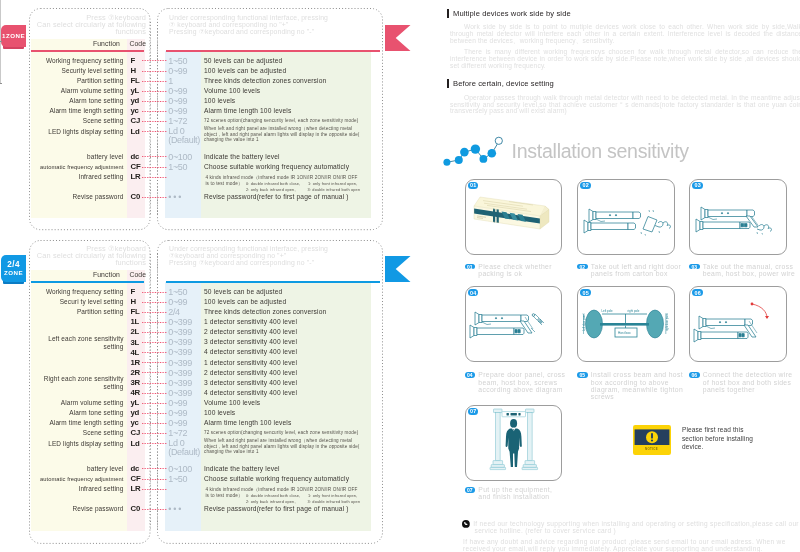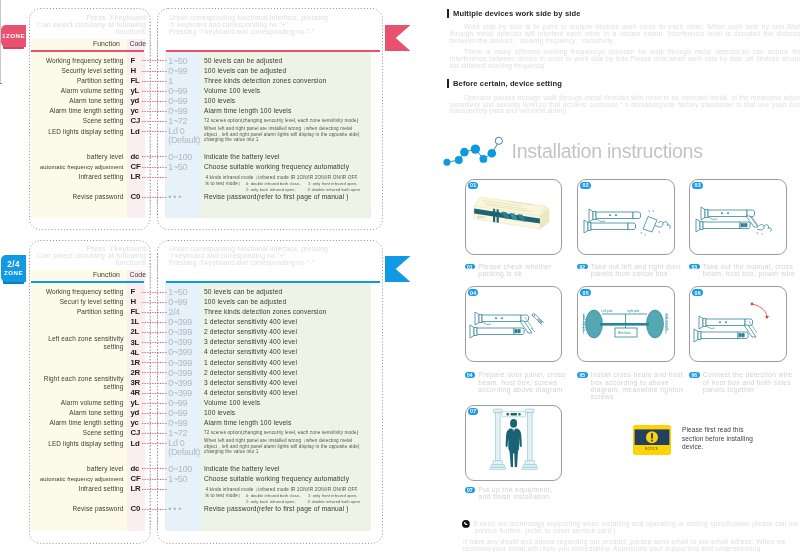--- a/index.html
+++ b/index.html
@@ -31,21 +31,21 @@
   .vdot{position:absolute;width:1px;
      background-image:linear-gradient(to bottom,#8d8d8d 1px,transparent 1px);
      background-size:1px 3.3px;}
   .hdr{position:absolute;color:#dedede;font-size:7.4px;line-height:7.2px;text-align:right;letter-spacing:0.12px;}
   .hdr.r{text-align:left;font-size:6.85px;}
   .colhdr{position:absolute;color:#3d3935;font-size:6.85px;letter-spacing:0.1px;}
 
   .flag{position:absolute;}
 
   
-  .sechd{position:absolute;font-size:7.6px;font-weight:bold;color:#231f20;letter-spacing:.1px;}
+  .sechd{position:absolute;font-size:7.6px;font-weight:normal;color:#231f20;letter-spacing:.1px;}
   .secbar{position:absolute;width:2px;background:#231f20;}
   .para{position:absolute;color:#e0e0e0;font-size:6.6px;line-height:6.9px;text-align:justify;letter-spacing:0.15px;}
   .instr-title{position:absolute;color:#c4c4c4;font-size:19.6px;letter-spacing:-0.28px;font-weight:300;}
   .ibox{position:absolute;border:1.6px solid #9d9d9d;border-radius:9px;background:#fff;box-sizing:border-box;}
   .inum{position:absolute;background:#1b9ae8;color:#fff;border-radius:7px;font-size:5.4px;font-weight:bold;
         display:flex;align-items:center;justify-content:center;letter-spacing:.2px;}
   .icap{position:absolute;color:#d2d2d2;font-size:6.8px;line-height:7.1px;letter-spacing:0.35px;}
   .icapnum{position:absolute;background:#1b9ae8;color:#fff;border-radius:6px;font-size:5px;font-weight:bold;
         display:flex;align-items:center;justify-content:center;}
   .notice-txt{position:absolute;color:#3b3b3b;font-size:6.5px;line-height:8.6px;letter-spacing:0.12px;}
@@ -307,21 +307,21 @@
 <svg class="zigzag" width="62" height="32" viewBox="0 0 62 32" style="position:absolute;left:443px;top:135px;">
  <polyline points="3.9,27.3 15.8,25 21.4,17.1 32.4,14.1 40.4,23.9 48.8,18.3 55.3,7.5" fill="none" stroke="#2a7a9c" stroke-width="0.9"></polyline>
  <circle cx="55.8" cy="5.8" r="3.6" fill="#ffffff" stroke="#2a7a9c" stroke-width="0.9"></circle>
  <circle cx="3.9" cy="27.3" r="3.5" fill="#0f9ae0"></circle>
  <circle cx="15.8" cy="25" r="4.0" fill="#0f9ae0"></circle>
  <circle cx="21.4" cy="17.1" r="4.3" fill="#0f9ae0"></circle>
  <circle cx="32.4" cy="14.1" r="4.7" fill="#0f9ae0"></circle>
  <circle cx="40.4" cy="23.9" r="3.9" fill="#0f9ae0"></circle>
  <circle cx="48.8" cy="18.3" r="4.3" fill="#0f9ae0"></circle>
 </svg>
-<div class="instr-title" style="left:511.5px;top:140.0px;">Installation instructions</div>
+<div class="instr-title" style="left:511.5px;top:140.0px;">Installation sensitivity</div>
 </div>
 <div class="ibox" style="left:464.5px;top:178.8px;width:97.5px;height:76.0px;"></div>
 <div class="inum" style="left:467.9px;top:181.9px;width:10.5px;height:7px;">
       <span>01</span>
     </div>
 <div class="artwrap" style="position:absolute;left:464.5px;top:178.8px;width:97.5px;height:76.0px;overflow:hidden;"><svg viewBox="0 0 97.5 76" width="97.5" height="76">
   <g>
     <polygon points="9,27 15,18 80,27 75,37" fill="#faf6da"></polygon>
     <polygon points="9,27 75,37 75,50 9,40" fill="#fbf8e2"></polygon>
     <polygon points="80,27 84,30.5 84,43 75,50 75,37" fill="#eee8c0"></polygon>

